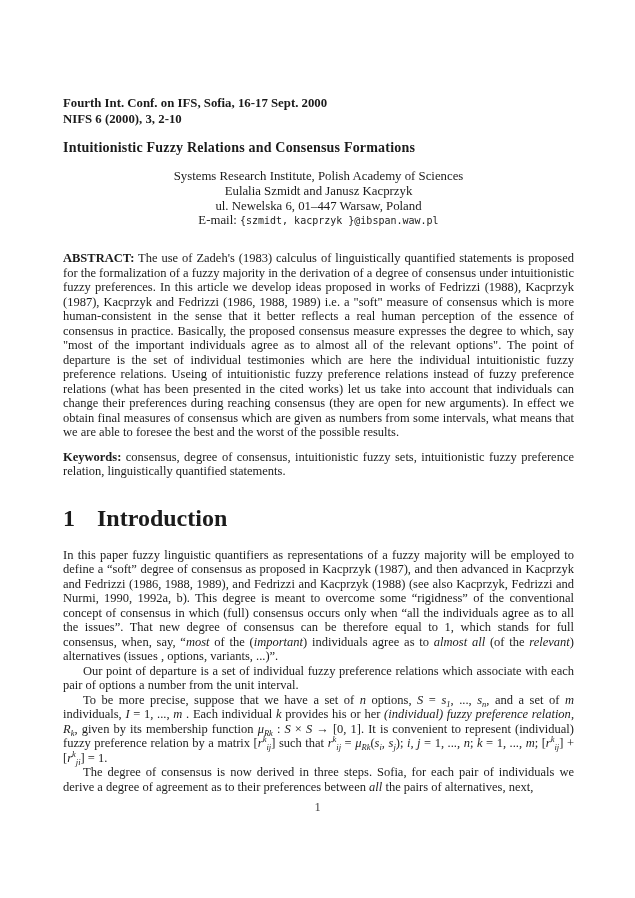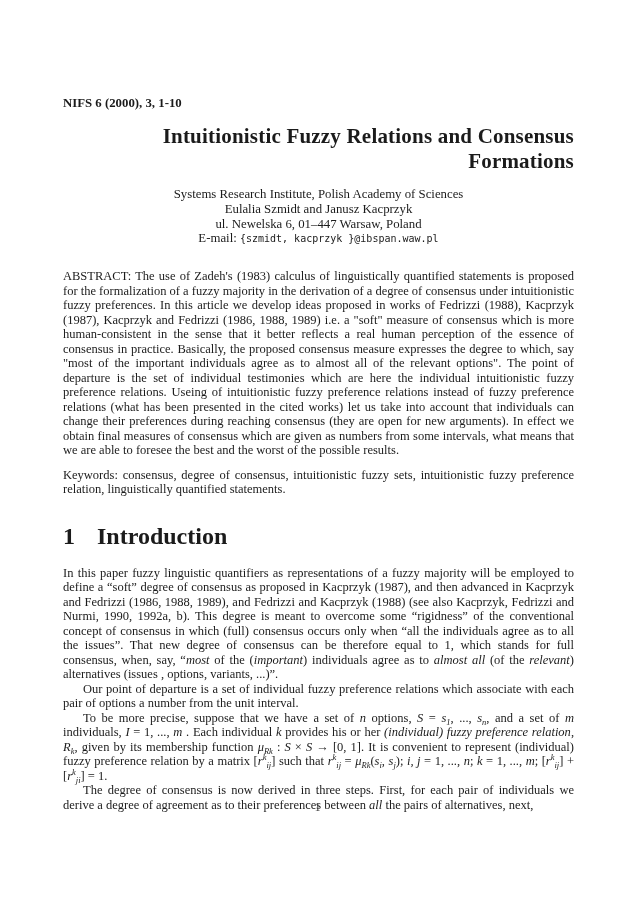--- a/index.html
+++ b/index.html
@@ -9,22 +9,22 @@
     font-family:"Liberation Serif","DejaVu Serif",serif;
     -webkit-font-smoothing:antialiased;
   }
   .page { position:relative; width:635px; height:898px; overflow:hidden; }
   .content { position:absolute; left:63px; top:0; width:511px; }
 
   .hdr { padding-top:95px; font-weight:bold; font-size:12.8px; line-height:16px; }
 
   .title {
     margin:13px 0 0 0;
-    font-size:21px; font-weight:bold;
-    text-align:right; letter-spacing:0.2px;
+    font-size:14px; font-weight:bold;
+    text-align:left; letter-spacing:0.2px;
   }
 
   .authors { margin-top:13px; text-align:center; font-size:12.8px; line-height:14.8px; }
 
   .mono { font-family:"DejaVu Sans Mono","Liberation Mono",monospace; font-size:10px; }
 
   p.body {
     margin:0; font-size:12.5px; line-height:14.5px;
     text-align:justify;
   }
@@ -32,38 +32,39 @@
   p.keywords { margin-top:10px; }
   p.indent { text-indent:20px; }
 
   .section {
     margin:26px 0 16px 0;
     font-size:24px; font-weight:bold;
   }
   .section .num { margin-right:22px; }
 
   .it { font-style:italic; }
-  .bd { font-weight:normal; }
+  .bd { font-weight:bold; }
   sup, sub { font-size:8.5px; line-height:0; }
   sub { vertical-align:-3px; }
   sup { vertical-align:5px; }
 
   .pageno {
     position:absolute; left:0; top:800px; width:635px;
     text-align:center; font-size:12.5px; color:#444;
   }
 </style>
 </head>
 <body>
 
 <div class="page">
   <div class="content">
 
     <div class="hdr">
-      <div>NIFS 6 (2000), 3, 1-10</div>
+      <div>Fourth Int. Conf. on IFS, Sofia, 16-17 Sept. 2000</div>
+      <div>NIFS 6 (2000), 3, 2-10</div>
     </div>
 
     <div class="title">Intuitionistic Fuzzy Relations and Consensus Formations</div>
 
     <div class="authors">
       <div>Systems Research Institute, Polish Academy of Sciences</div>
       <div>Eulalia Szmidt and Janusz Kacprzyk</div>
       <div>ul. Newelska 6, 01–447 Warsaw, Poland</div>
       <div><span>E-mail: </span><span class="mono">{szmidt, kacprzyk }@ibspan.waw.pl</span></div>
     </div>
@@ -72,18 +73,18 @@
 
     <p class="body keywords"><span class="bd">Keywords:</span><span> consensus, degree of consensus, intuitionistic fuzzy sets, intuitionistic fuzzy preference relation, linguistically quantified statements.</span></p>
 
     <div class="section">
       <span class="num">1</span><span>Introduction</span>
     </div>
 
     <p class="body"><span>In this paper fuzzy linguistic quantifiers as representations of a fuzzy majority will be employed to define a “soft” degree of consensus as proposed in Kacprzyk (1987), and then advanced in Kacprzyk and Fedrizzi (1986, 1988, 1989), and Fedrizzi and Kacprzyk (1988) (see also Kacprzyk, Fedrizzi and Nurmi, 1990, 1992a, b). This degree is meant to overcome some “rigidness” of the conventional concept of consensus in which (full) consensus occurs only when “all the individuals agree as to all the issues”. That new degree of consensus can be therefore equal to 1, which stands for full consensus, when, say, “</span><span class="it">most</span><span> of the (</span><span class="it">important</span><span>) individuals agree as to </span><span class="it">almost all</span><span> (of the </span><span class="it">relevant</span><span>) alternatives (issues , options, variants, ...)”.</span></p>
     <p class="body indent"><span>Our point of departure is a set of individual fuzzy preference relations which associate with each pair of options a number from the unit interval.</span></p>
     <p class="body indent"><span>To be more precise, suppose that we have a set of </span><span class="it">n</span><span> options, </span><span class="it">S</span><span> = </span><span class="it">s</span><sub class="it">1</sub><span>, ..., </span><span class="it">s</span><sub class="it">n</sub><span>, and a set of </span><span class="it">m</span><span> individuals, </span><span class="it">I</span><span> = 1, ..., </span><span class="it">m</span><span> . Each individual </span><span class="it">k</span><span> provides his or her </span><span class="it">(individual) fuzzy preference relation</span><span>, </span><span class="it">R</span><sub class="it">k</sub><span>, given by its membership function </span><span class="it">μ</span><sub class="it">Rk</sub><span> : </span><span class="it">S</span><span> × </span><span class="it">S</span><span> → [0, 1]. It is convenient to represent (individual) fuzzy preference relation by a matrix [</span><span class="it">r</span><sup class="it">k</sup><sub class="it">ij</sub><span>] such that </span><span class="it">r</span><sup class="it">k</sup><sub class="it">ij</sub><span> = </span><span class="it">μ</span><sub class="it">Rk</sub><span>(</span><span class="it">s</span><sub class="it">i</sub><span>, </span><span class="it">s</span><sub class="it">j</sub><span>); </span><span class="it">i, j</span><span> = 1, ..., </span><span class="it">n</span><span>; </span><span class="it">k</span><span> = 1, ..., </span><span class="it">m</span><span>; [</span><span class="it">r</span><sup class="it">k</sup><sub class="it">ij</sub><span>] + [</span><span class="it">r</span><sup class="it">k</sup><sub class="it">ji</sub><span>] = 1.</span></p>
-    <p class="body indent"><span>The degree of consensus is now derived in three steps. First, for each pair of individuals we derive a degree of agreement as to their preferences between </span><span class="it">all</span><span> the pairs of alternatives, next,</span></p>
+    <p class="body indent"><span>The degree of consensus is now derived in three steps. Sofia, for each pair of individuals we derive a degree of agreement as to their preferences between </span><span class="it">all</span><span> the pairs of alternatives, next,</span></p>
 
   </div>
 
   <div class="pageno">1</div>
 </div>
 
 </body></html>

